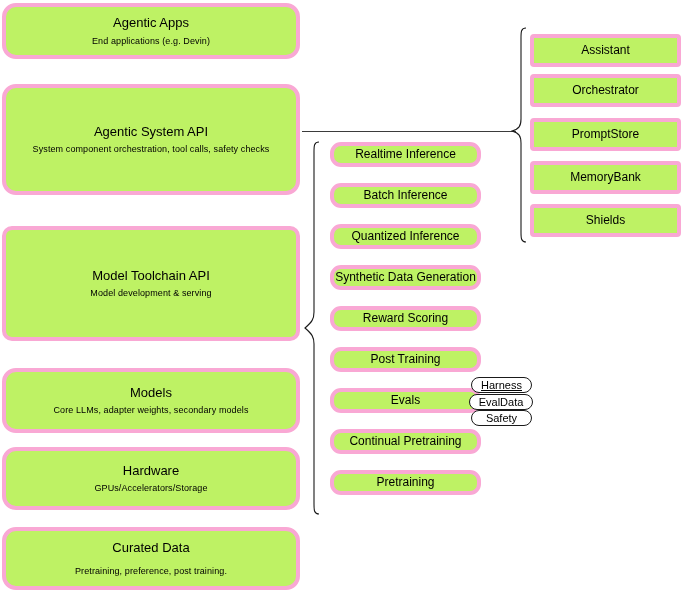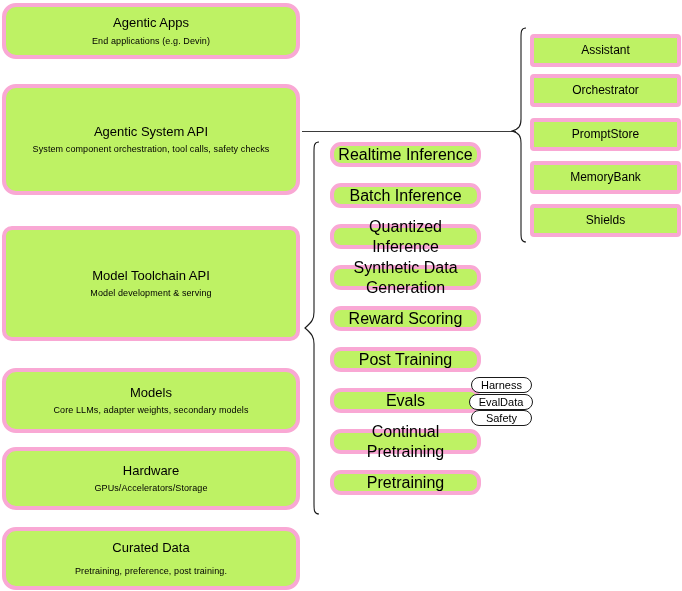--- a/index.html
+++ b/index.html
@@ -48,21 +48,21 @@
   .layer .subtitle {
     font-size: 9px;
     letter-spacing: 0.1px;
   }
 
   
   .cap {
     left: 330px;
     width: 151px;
     height: 25px;
-    font-size: 16px;
+    font-size: 12px;
     border-radius: 11px;
   }
 
   
   .comp {
     left: 530px;
     width: 151px;
     height: 33px;
     font-size: 12px;
     border-radius: 4px;
@@ -165,21 +165,21 @@
   <div class="node cap" style="top:388px;">
     <span>Evals</span>
   </div>
   <div class="node cap" style="top:429px;">
     <span>Continual Pretraining</span>
   </div>
   <div class="node cap" style="top:470px;">
     <span>Pretraining</span>
   </div>
 
-  <div class="pill" style="left:471px;top:377px;width:61px;">
+  <div class="pill" style="left:471px;top:377px;width:61px;text-decoration:underline;">
     <span>Harness</span>
   </div>
   <div class="pill" style="left:469px;top:394px;width:64px;">
     <span>EvalData</span>
   </div>
   <div class="pill" style="left:471px;top:410px;width:61px;">
     <span>Safety</span>
   </div>
 
   <svg class="brace" style="left:511px;top:26px;" width="16" height="218" viewBox="0 0 16 218">

